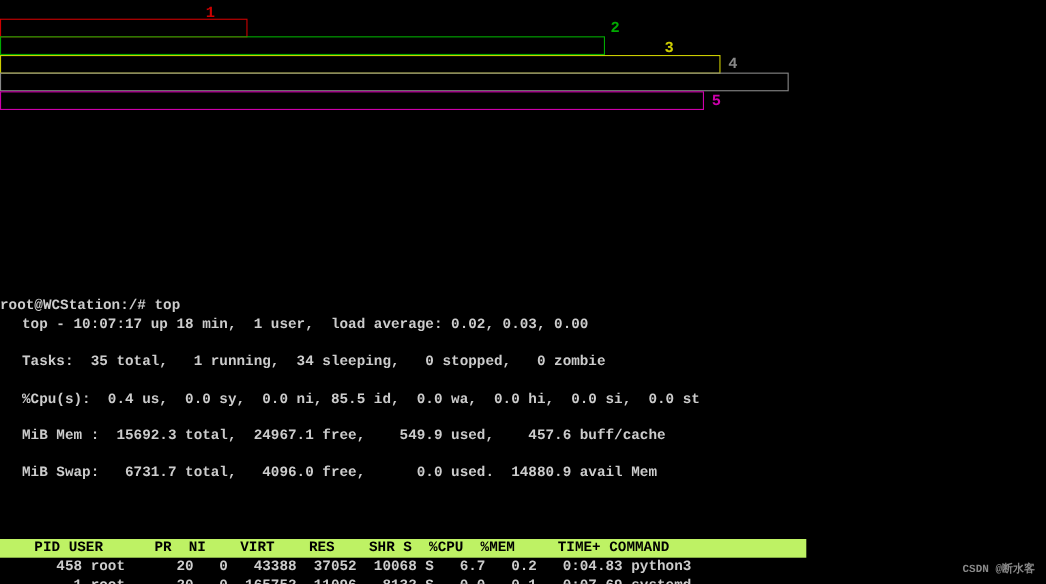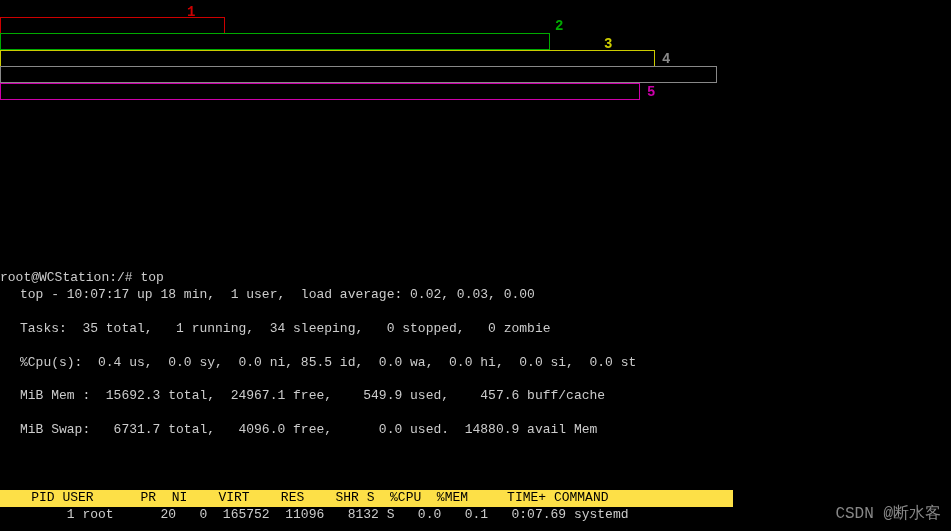--- a/index.html
+++ b/index.html
@@ -1,15 +1,15 @@
 <!DOCTYPE html>
 <html><head>
 <meta charset="utf-8">
 <style>
-  * { margin: 0; padding: 0; box-sizing: border-box; }
+  * { margin: 0; padding: 0; box-sizing: border-box; font-weight: bold; }
   body {
     background: #000;
     color: #ccc;
     font-family: "Courier New", monospace;
     font-size: 13px;
     line-height: 1.3;
     width: 951px;
     height: 531px;
     overflow: hidden;
     position: relative;
@@ -24,29 +24,29 @@
   .box4 { border-color: #888; left: 0px; top: 66px; width: 717px; height: 17px; }
   .box5 { border-color: #c0a; left: 0px; top: 83px; width: 640px; height: 17px; }
   
   .anno { position: absolute; font-weight: bold; font-size: 14px; }
   .a1 { color: #c00; left: 187px; top: 3px; }
   .a2 { color: #0a0; left: 555px; top: 17px; }
   .a3 { color: #cc0; left: 604px; top: 35px; }
   .a4 { color: #888; left: 662px; top: 50px; }
   .a5 { color: #c0a; left: 647px; top: 83px; }
   
-  .header-row { color: #000; background: #fde047; display: inline-block; }
+  .header-row { color: #000; background: #bef264; display: inline-block; }
   .table-area { }
   .row { display: block; margin-left: 20px; }
   .watermark {
     position: absolute;
     right: 10px;
     bottom: 6px;
     color: #888;
-    font-size: 16px;
+    font-size: 10px;
   }
 </style>
 </head>
 <body>
 
 
 
 <div class="anno a1">1</div>
 <div class="anno a2">2</div>
 <div class="anno a3">3</div>
@@ -60,19 +60,19 @@
 <div class="box box5"></div>
 
 <span class="prompt-line"><span>root@WCStation</span>:<span>/</span># <span>top</span></span>
 <span class="row">top - 10:07:17 up 18 min,  1 user,  load average: 0.02, 0.03, 0.00</span>
 <span class="row">Tasks:  35 total,   1 running,  34 sleeping,   0 stopped,   0 zombie</span>
 <span class="row">%Cpu(s):  0.4 us,  0.0 sy,  0.0 ni, 85.5 id,  0.0 wa,  0.0 hi,  0.0 si,  0.0 st</span>
 <span class="row">MiB Mem :  15692.3 total,  24967.1 free,    549.9 used,    457.6 buff/cache</span>
 <span class="row">MiB Swap:   6731.7 total,   4096.0 free,      0.0 used.  14880.9 avail Mem</span>
 <span class="row"> </span>
 <span class="header-row">    PID USER      PR  NI    VIRT    RES    SHR S  %CPU  %MEM     TIME+ COMMAND                </span>
-<div class="table-area" id="table-area"><span class="row">      1 root      20   0  165752  11096   8132 S   0.0   0.1   0:07.69 systemd</span></div>
+<div class="table-area" id="table-area"><span class="row">    458 root      20   0   43388  37052  10068 S   6.7   0.2   0:04.83 python3</span><span class="row">      1 root      20   0  165752  11096   8132 S   0.0   0.1   0:07.69 systemd</span></div>
 
 
 <div class="watermark">CSDN @断水客</div>
 
 
 
 
 </body></html>

